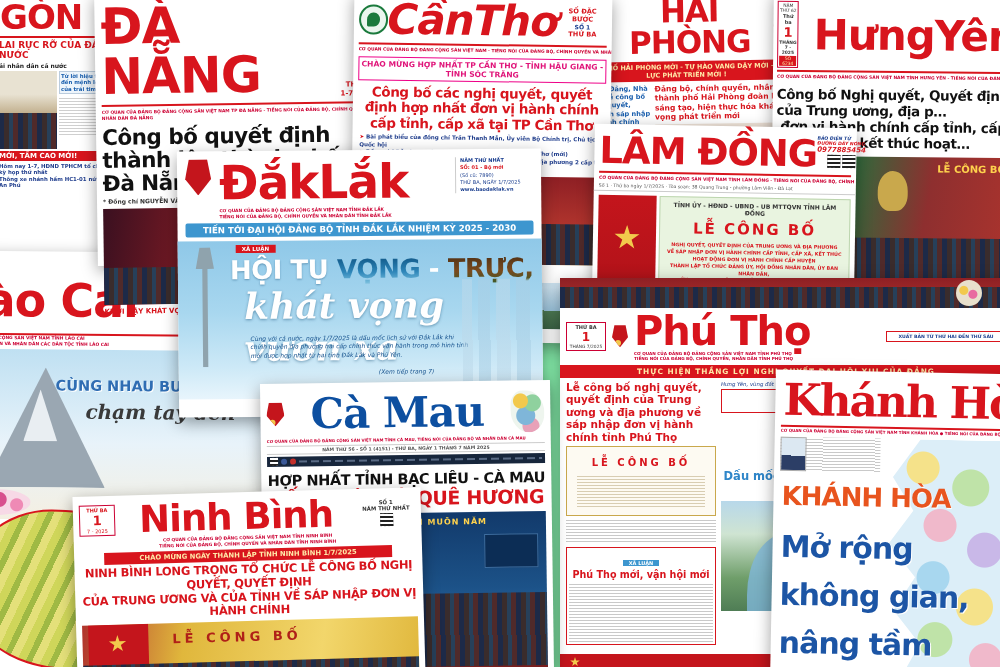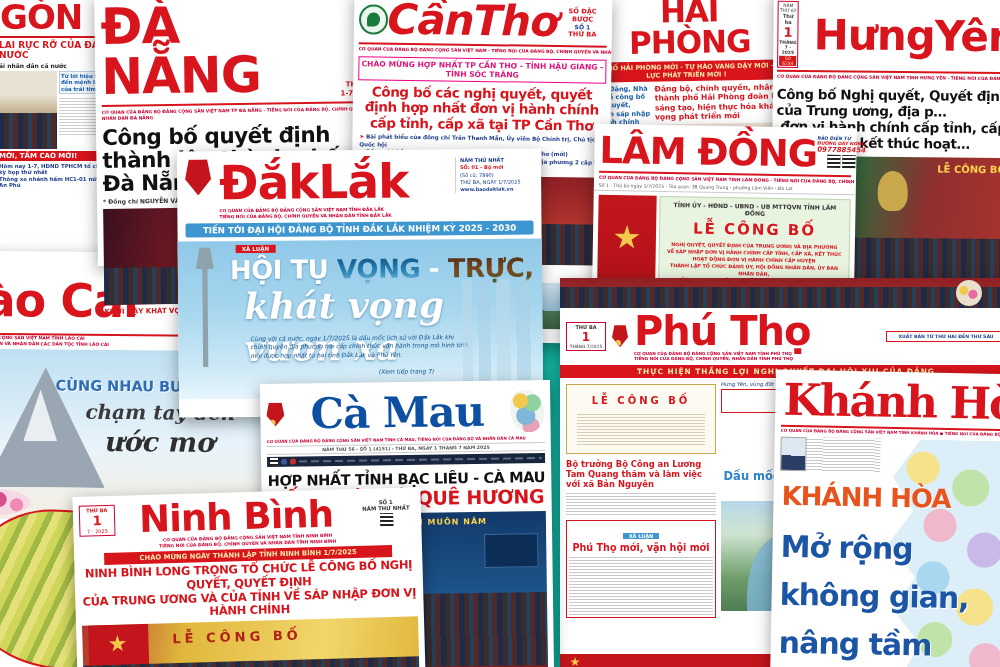--- a/index.html
+++ b/index.html
@@ -1,17 +1,17 @@
 <!DOCTYPE html>
 <html><head>
 <meta charset="utf-8">
 <style>
   html,body{margin:0;padding:0;background:#b9c6cf;}
   *{box-sizing:border-box;}
-  .stage{position:relative;width:1000px;height:667px;overflow:hidden;background:#14b8a6;
+  .stage{position:relative;width:1000px;height:667px;overflow:hidden;background:#86efac;
          font-family:"DejaVu Sans","Liberation Sans",sans-serif;color:#222;}
   .paper{position:absolute;background:#fff;box-shadow:0 5px 16px rgba(0,0,0,.38);}
   .mast{font-weight:bold;color:#d8151d;letter-spacing:-1px;line-height:1;}
   .rule{height:2px;background:#d8151d;margin:2px 0;}
   .org{font-size:4.4px;color:#c03;font-weight:bold;line-height:1.25;}
   .tinyline{font-size:4.6px;color:#555;}
   .photo{position:relative;overflow:hidden;}
   .crowd{position:absolute;left:0;right:0;bottom:0;height:46%;
          background:repeating-linear-gradient(90deg,#1d2a48 0 5px,#3a2c2c 5px 10px,#27405a 10px 14px,#502a2a 14px 19px);}
   .crowd.small{height:38%;}
@@ -66,21 +66,20 @@
       <div>ĐẢNG BỘ ĐẢNG CỘNG SẢN VIỆT NAM TỈNH LÀO CAI</div>
       <div>BỘ, CHÍNH QUYỀN VÀ NHÂN DÂN CÁC DÂN TỘC TỈNH LÀO CAI</div>
     </div>
     <div class="photo" style="position:absolute;left:0;top:98px;right:0;height:170px;background:linear-gradient(#bfe0f2 0%,#e8f3fa 55%,#f4efe2 100%);">
       <div style="position:absolute;left:30px;top:18px;width:120px;height:120px;background:#9aa7b2;clip-path:polygon(50% 0,100% 100%,0 100%);"></div>
       <div style="position:absolute;left:68px;top:40px;width:34px;height:52px;background:#e9eef2;clip-path:polygon(50% 0,100% 100%,0 100%);"></div>
       <div style="position:absolute;left:6px;bottom:4px;width:70px;height:26px;border-radius:50%;
                   background:radial-gradient(circle at 20% 50%,#e86aa0 0 6px,transparent 7px),radial-gradient(circle at 55% 40%,#d84f8e 0 7px,transparent 8px),radial-gradient(circle at 80% 60%,#ef8ab5 0 6px,transparent 7px),#f7d9e6;"></div>
       <div style="position:absolute;left:100px;top:28px;font-size:14.5px;font-weight:bold;color:#2f6db3;text-shadow:1px 1px 0 #fff;">CÙNG NHAU BƯỚC ĐI</div>
       <div class="script" style="position:absolute;left:130px;top:50px;font-size:20px;color:#3a3a3a;">chạm tay đến</div>
-      <div class="script" style="position:absolute;left:150px;top:76px;font-size:27px;color:#2f2f2f;">ước mơ</div>
     </div>
     <div style="position:absolute;left:10px;top:258px;width:230px;height:160px;border:2px solid #d8151d;border-radius:38% 62% 55% 45%/50% 40% 60% 50%;
                 background:repeating-linear-gradient(115deg,#cfd65a 0 8px,#9fb944 8px 14px,#e4e07a 14px 22px),#cfd65a;"></div>
   </div>
 
   <div class="paper" style="left:96px;top:-8px;width:286px;height:272px;z-index:3;transform:rotate(-.8deg);">
     <div style="display:flex;align-items:flex-end;padding:8px 6px 0;">
       <div class="mast" style="font-size:50px;flex:1;">ĐÀ NẴNG</div>
       <div style="text-align:right;font-size:7px;font-weight:bold;color:#d8151d;line-height:1.3;">
         <div>THỨ BA</div>
@@ -283,25 +282,25 @@
         <div class="org" style="font-size:4.2px;">
           <div>CƠ QUAN CỦA ĐẢNG BỘ ĐẢNG CỘNG SẢN VIỆT NAM TỈNH PHÚ THỌ</div>
           <div>TIẾNG NÓI CỦA ĐẢNG BỘ, CHÍNH QUYỀN, NHÂN DÂN TỈNH PHÚ THỌ</div>
         </div>
       </div>
       <div style="width:120px;border:1px solid #d8151d;font-size:4.6px;color:#1a3e8f;font-weight:bold;text-align:center;padding:2px;">XUẤT BẢN TỪ THỨ HAI ĐẾN THỨ SÁU</div>
     </div>
     <div style="margin:3px 0;background:#d8151d;color:#ffe9a8;font-size:7.4px;font-weight:bold;text-align:center;padding:2px;letter-spacing:1px;">THỰC HIỆN THẮNG LỢI NGHỊ QUYẾT ĐẠI HỘI XIII CỦA ĐẢNG</div>
     <div style="display:flex;gap:5px;padding:0 6px;">
       <div style="width:150px;">
+        <div style="font-size:10.5px;font-weight:bold;color:#d8151d;line-height:1.2;">Lễ công bố nghị quyết, quyết định của Trung ương và địa phương về sáp nhập đơn vị hành chính tỉnh Phú Thọ</div>
         <div style="border:1px solid #c9a84c;background:#fdfaf2;margin-top:3px;height:70px;text-align:center;padding-top:10px;">
           <div style="font-size:10px;font-weight:bold;color:#d8151d;letter-spacing:3px;">LỄ CÔNG BỐ</div>
           <div style="margin:6px 10px 0;height:34px;background:repeating-linear-gradient(#fdfaf2 0 2px,#d8cdb2 2px 3px);"></div>
         </div>
-        <div style="font-size:8.4px;font-weight:bold;color:#d8151d;line-height:1.2;margin-top:5px;">Bộ trưởng Bộ Công an Lương Tam Quang thăm và làm việc với xã Bản Nguyên</div>
         <div style="height:26px;margin-top:2px;background:repeating-linear-gradient(#fff 0 2px,#c9c9c9 2px 3px);"></div>
         <div style="border:1px solid #d8151d;margin-top:3px;padding:2px;text-align:center;">
           <div style="font-size:5px;font-weight:bold;color:#fff;background:#3d96cf;display:inline-block;padding:0 6px;">XÃ LUẬN</div>
           <div style="font-size:9.6px;font-weight:bold;color:#d8151d;">Phú Thọ mới, vận hội mới</div>
           <div style="height:60px;margin-top:2px;background:repeating-linear-gradient(#fff 0 2px,#c9c9c9 2px 3px);"></div>
         </div>
       </div>
       <div style="flex:1;">
         <div style="font-size:5.4px;color:#1a3e8f;font-style:italic;">Hưng Yên, vùng đất văn hiến với Phố Hiến vang bóng một thời…</div>
         <div style="border:1px solid #d8151d;text-align:center;font-size:7.6px;font-weight:bold;color:#d8151d;padding:2px;margin-top:2px;">

